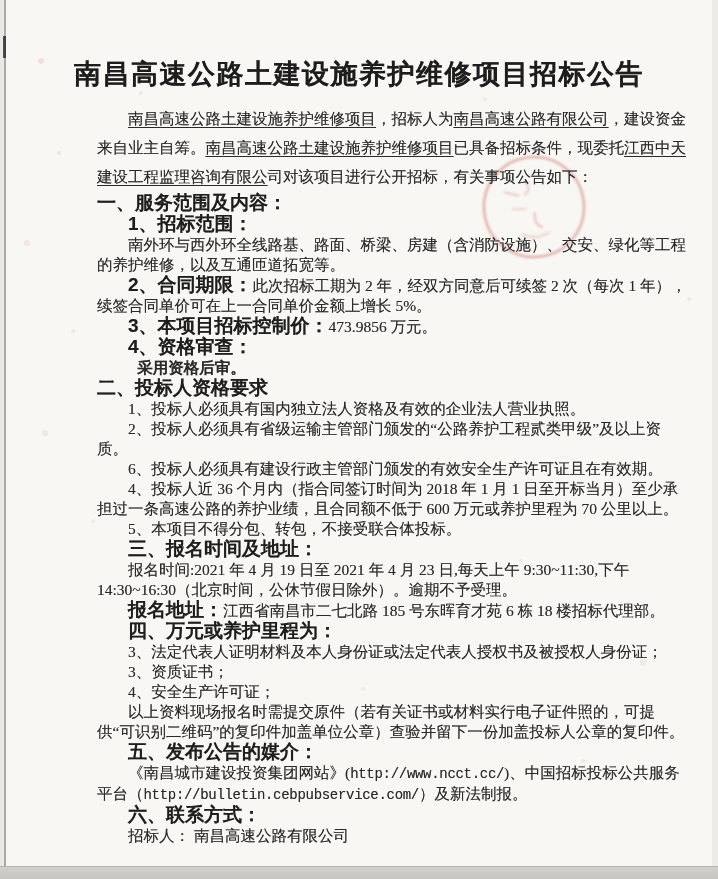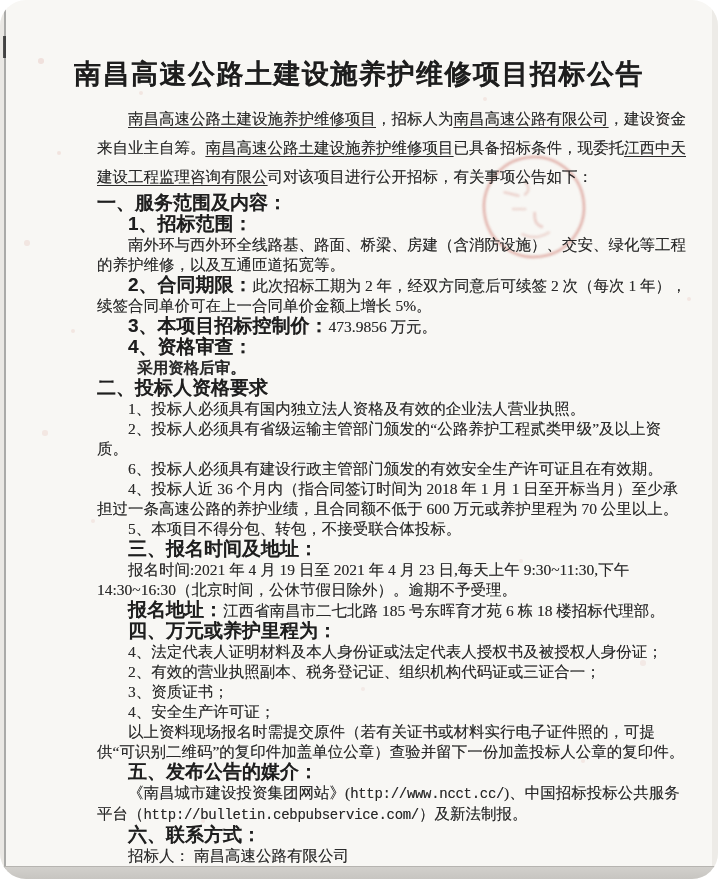--- a/index.html
+++ b/index.html
@@ -1,20 +1,19 @@
 <!DOCTYPE html>
 <html><head>
 <meta charset="utf-8">
 <style>
   html,body{margin:0;padding:0;background:#ffffff;}
   .page{
     position:relative;width:718px;height:879px;overflow:hidden;
     background:#f8f7f4;color:#2a2a2a;
     font-family:"Liberation Serif","DejaVu Serif",serif;
-    border-radius:26px;
   }
   
   .scan-left-band{position:absolute;left:0;top:0;bottom:11px;width:4px;background:#eae8e4;}
   .scan-left-line{position:absolute;left:4px;top:0;bottom:9px;width:2px;background:rgba(75,75,75,.45);}
   .scan-left-nick{position:absolute;left:3px;top:36px;width:3px;height:22px;background:rgba(40,40,40,.8);}
   .scan-right-band{position:absolute;right:0;top:0;bottom:11px;width:6px;background:#edebe7;}
   .scan-bottom-band{position:absolute;left:0;right:0;bottom:0;height:12px;
     background:linear-gradient(#d2d0cc,#c7c5c1);border-top:1px solid #b6b4b0;}
   
   .speckles{position:absolute;left:0;top:0;width:2px;height:2px;border-radius:50%;filter:blur(.6px);
@@ -71,22 +70,21 @@
       <div class="para flush"><span class="b">二、投标人资格要求</span></div>
       <div class="para"><span>1、投标人必须具有国内独立法人资格及有效的企业法人营业执照。</span></div>
       <div class="para"><span>2、投标人必须具有省级运输主管部门颁发的“公路养护工程贰类甲级”及以上资质。</span></div>
       <div class="para"><span>6、投标人必须具有建设行政主管部门颁发的有效安全生产许可证且在有效期。</span></div>
       <div class="para"><span>4、投标人近 36 个月内（指合同签订时间为 2018 年 1 月 1 日至开标当月）至少承担过一条高速公路的养护业绩，且合同额不低于 600 万元或养护里程为 70 公里以上。</span></div>
       <div class="para"><span>5、本项目不得分包、转包，不接受联合体投标。</span></div>
       <div class="para"><span class="b">三、报名时间及地址：</span></div>
       <div class="para"><span>报名时间:2021 年 4 月 19 日至 2021 年 4 月 23 日,每天上午 9:30~11:30,下午 14:30~16:30（北京时间，公休节假日除外）。逾期不予受理。</span></div>
       <div class="para"><span class="b">报名地址：</span><span>江西省南昌市二七北路 185 号东晖育才苑 6 栋 18 楼招标代理部。</span></div>
       <div class="para"><span class="b">四、万元或养护里程为：</span></div>
-      <div class="para"><span>4、法定代表人证明材料及本人身份证或法定代表人授权书及被授权人身份证；</span></div>
-      <div class="para"><span>2、有效的营业执照副本、税务登记证、组织机构代码证或三证合一；</span></div>
+      <div class="para"><span>3、法定代表人证明材料及本人身份证或法定代表人授权书及被授权人身份证；</span></div>
       <div class="para"><span>3、资质证书；</span></div>
       <div class="para"><span>4、安全生产许可证；</span></div>
       <div class="para"><span>以上资料现场报名时需提交原件（若有关证书或材料实行电子证件照的，可提供“可识别二维码”的复印件加盖单位公章）查验并留下一份加盖投标人公章的复印件。</span></div>
       <div class="para"><span class="b">五、发布公告的媒介：</span></div>
       <div class="para"><span>《南昌城市建设投资集团网站》(</span><span class="m">http://www.ncct.cc/</span><span>)、中国招标投标公共服务平台（</span><span class="m">http://bulletin.cebpubservice.com/</span><span>）及新法制报。</span></div>
       <div class="para"><span class="b">六、联系方式：</span></div>
       <div class="para"><span>招标人： 南昌高速公路有限公司</span></div>
     </div>
 
   <div class="scan-left-band"></div>

